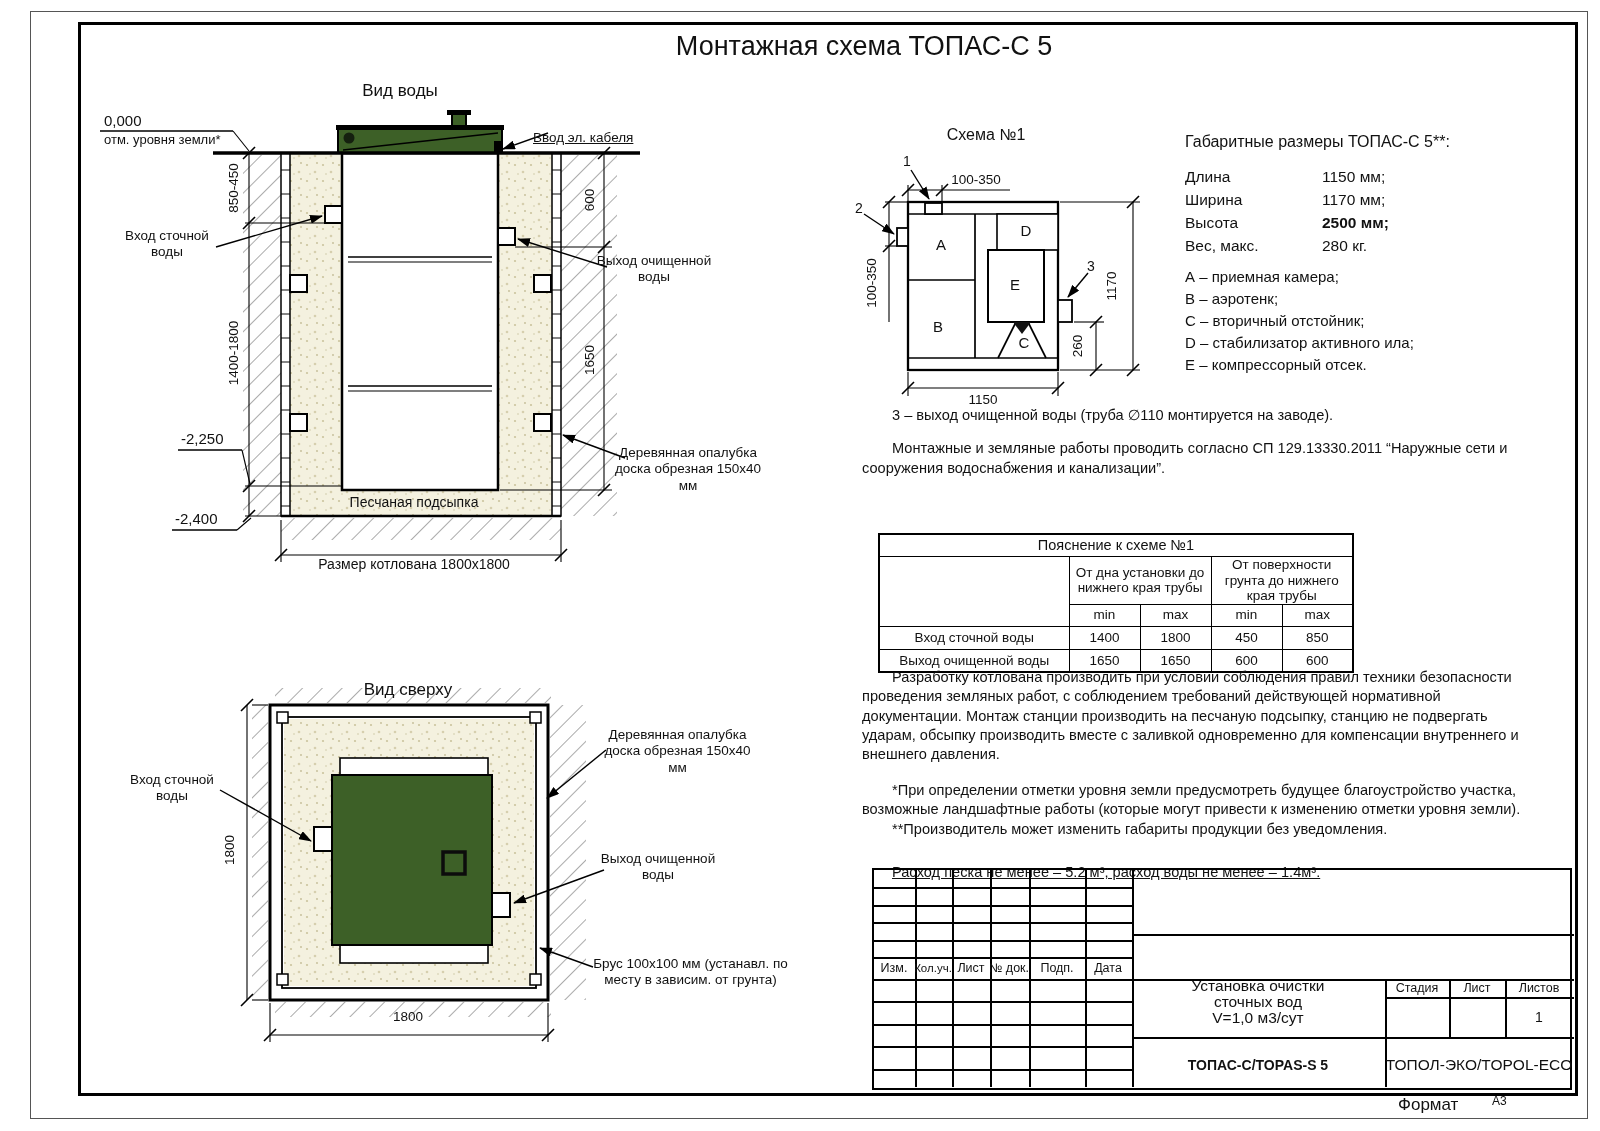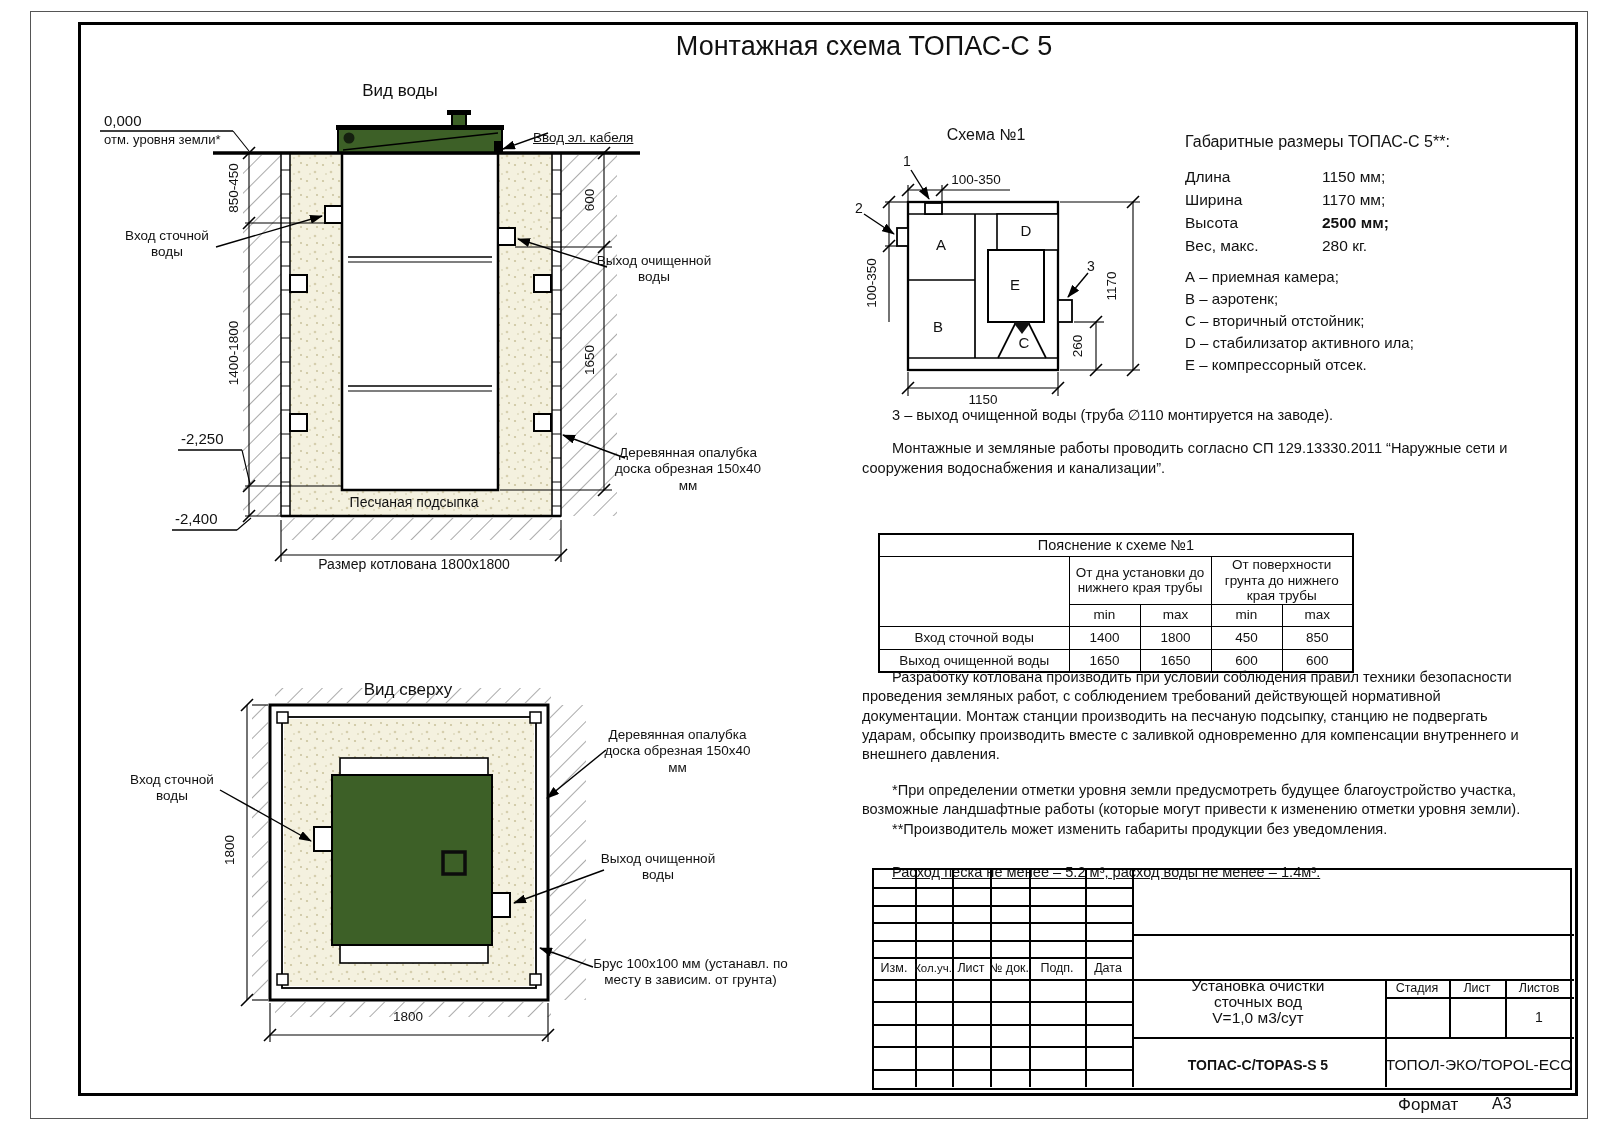--- a/index.html
+++ b/index.html
@@ -375,15 +375,15 @@
 
     <div class="cell-label" style="left:384px;top:116px;font-size:15.5px;">Установка очистки</div>
     <div class="cell-label" style="left:384px;top:132px;font-size:15.5px;">сточных вод</div>
     <div class="cell-label" style="left:384px;top:148px;font-size:15.5px;">V=1,0 м3/сут</div>
 
     <div class="cell-label" style="left:384px;top:195px;font-size:14px;font-weight:bold;">ТОПАС-С/TOPAS-S 5</div>
     <div class="cell-label" style="left:605px;top:195px;font-size:15.5px;">ТОПОЛ-ЭКО/TOPOL-ECO</div>
   </div>
 
   <div class="t" style="left:1398px;top:1095px;font-size:17px;">Формат</div>
-  <div class="t" style="left:1492px;top:1095px;font-size:16px;">А3</div>
+  <div class="t" style="left:1492px;top:1095px;font-size:12px;">А3</div>
 
 </div>
 
 </body></html>

